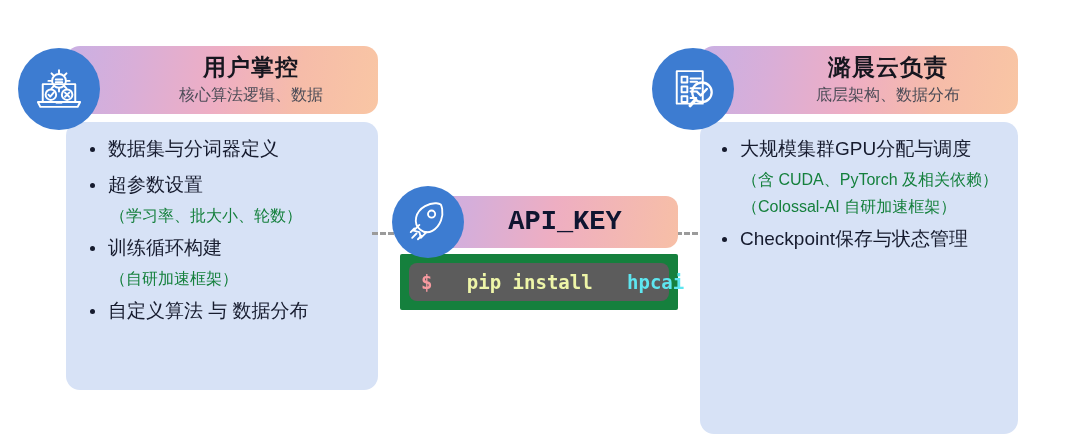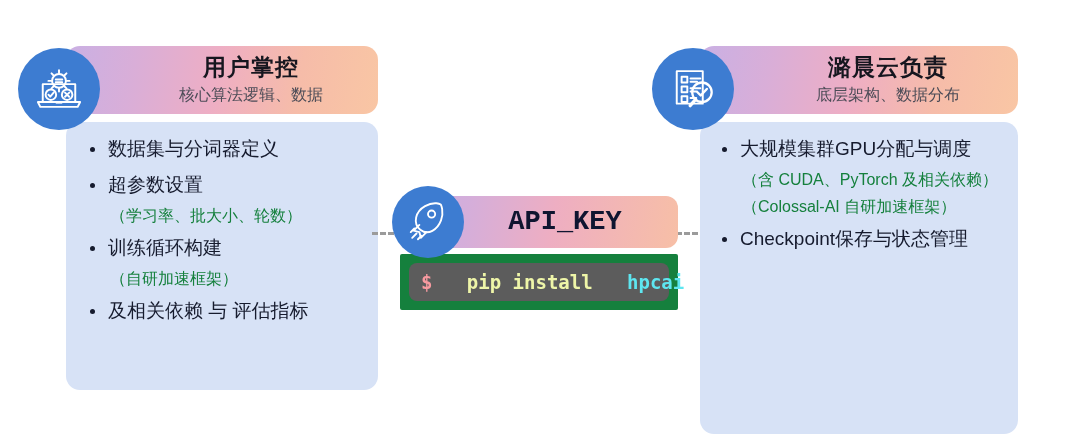--- a/index.html
+++ b/index.html
@@ -203,21 +203,21 @@
     <div class="subtitle">核心算法逻辑、数据</div>
   </div>
 
   <div class="body-panel">
     <ul class="bullets">
       <li class="main">数据集与分词器定义</li>
       <li class="main">超参数设置</li>
       <li class="sub">（学习率、批大小、轮数）</li>
       <li class="main">训练循环构建</li>
       <li class="sub">（自研加速框架）</li>
-      <li class="main">及相关依赖 与 评估指标</li>
+      <li class="main">自定义算法 与 数据分布</li>
     </ul>
   </div>
 </div>
 
 <div class="dash l"></div>
 <div class="dash r"></div>
 
 <div class="center">
   <div class="api-bar">
     <div class="badge rocket">

